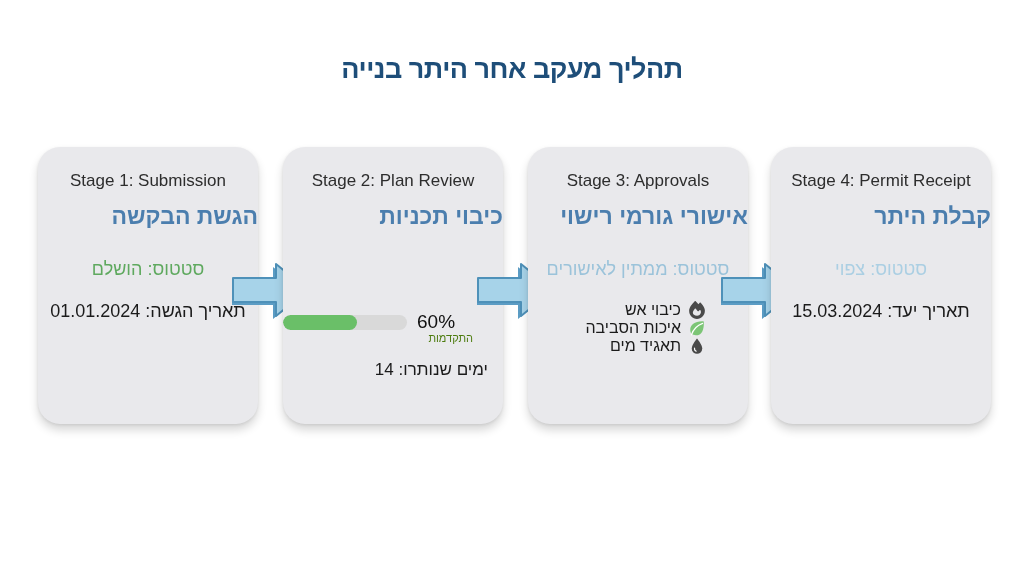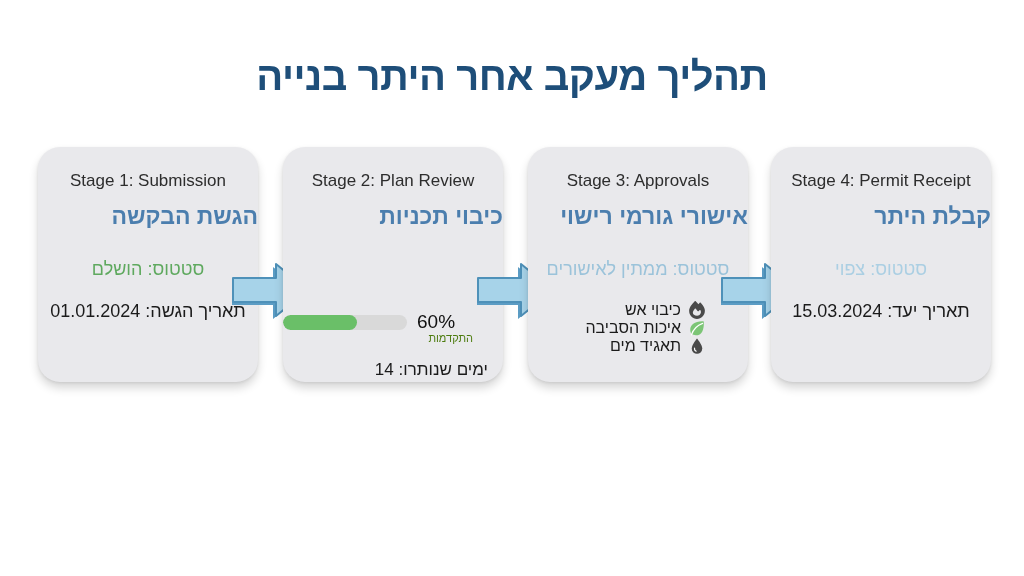--- a/index.html
+++ b/index.html
@@ -4,25 +4,25 @@
 <style>
   html,body{margin:0;padding:0;}
   body{
     width:1024px;height:576px;position:relative;overflow:hidden;
     background:#ffffff;
     font-family:"Liberation Sans","DejaVu Sans",sans-serif;
   }
   .page-title{
     position:absolute;top:54px;left:0;width:100%;
     text-align:center;direction:rtl;
-    font-size:40px;font-weight:bold;color:#1e4e79;
+    font-size:27px;font-weight:bold;color:#1e4e79;
     letter-spacing:-0.5px;
   }
   .card{
-    position:absolute;top:147px;width:220px;height:235px;
+    position:absolute;top:147px;width:220px;height:277px;
     background:#e9e9ec;border-radius:22px;
     box-shadow:0 6px 10px rgba(0,0,0,0.16),0 1px 3px rgba(0,0,0,0.08);
   }
   .card-1{left:38px;}
   .card-2{left:283px;}
   .card-3{left:528px;}
   .card-4{left:771px;}
   .stage-label{
     position:absolute;top:24px;left:0;width:100%;text-align:center;
     font-size:17px;font-weight:500;color:#2d2d2d;direction:ltr;

